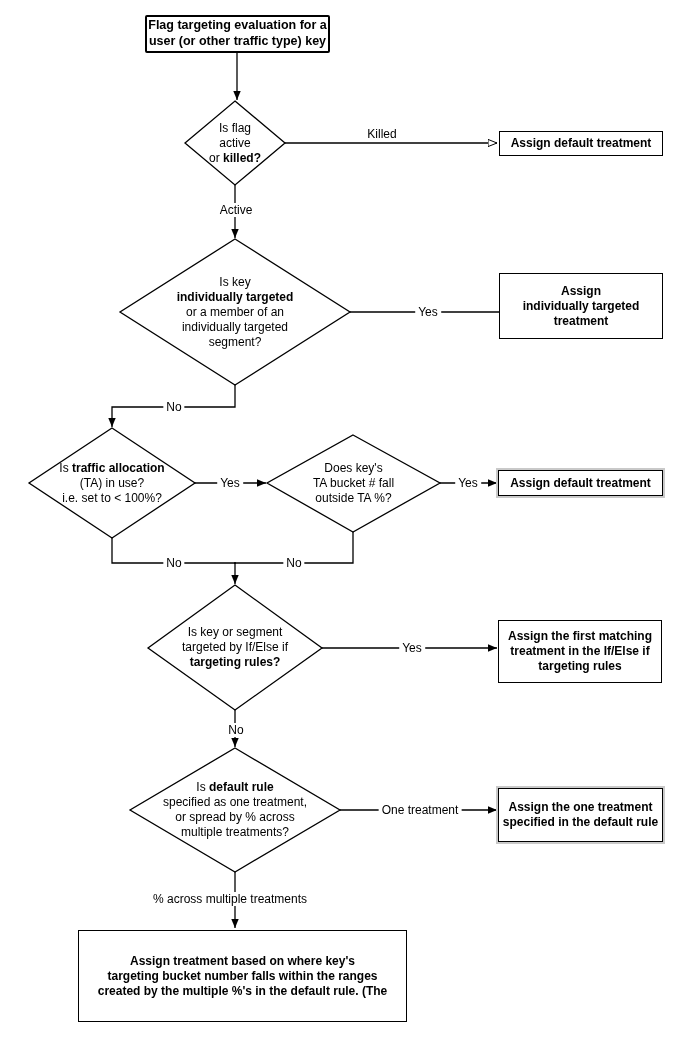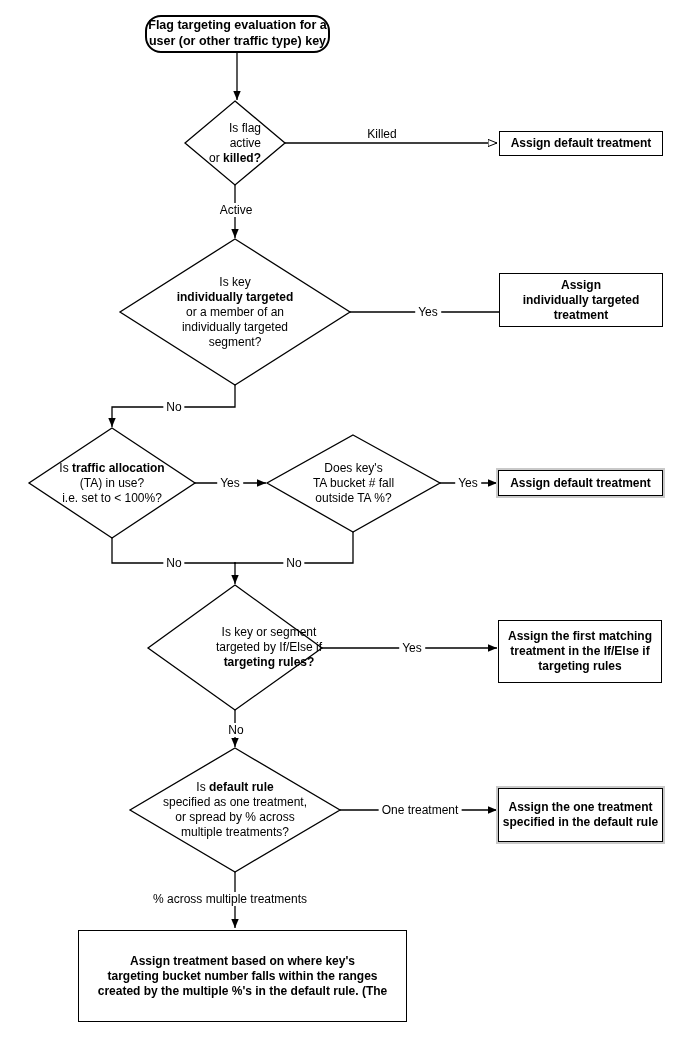--- a/index.html
+++ b/index.html
@@ -7,21 +7,21 @@
     position:relative; width:691px; height:1045px; background:#ffffff;
     font-family:"Liberation Sans", sans-serif; color:#000;
   }
   svg.layer { position:absolute; left:0; top:0; width:691px; height:1045px; }
   .node {
     position:absolute; box-sizing:border-box;
     display:flex; align-items:center; justify-content:center;
     text-align:center; font-size:12px; line-height:1.25; color:#000;
   }
   .box { border:1.5px solid #000; background:#fff; font-weight:bold; }
-  .rounded { border-radius:16px; border-width:2px; font-size:12.5px; }
+  .rounded { border-radius:2px; border-width:2px; font-size:12.5px; }
   .gray-outline { outline:2px solid #c9c9c9; }
   .diamond-text { background:transparent; }
   .edge-label {
     position:absolute; transform:translate(-50%,-50%);
     background:#fff; padding:0 3px; font-size:12px; white-space:nowrap;
   }
 </style>
 </head>
 <body>
 
@@ -57,21 +57,21 @@
     <polygon points="112,428 195,483 112,538 29,483" fill="#fff" stroke="#000" stroke-width="1.3"></polygon>
     <polygon points="353,435 440,483 353,532 267,483" fill="#fff" stroke="#000" stroke-width="1.3"></polygon>
     <polygon points="235,585 322,648 235,710 148,648" fill="#fff" stroke="#000" stroke-width="1.3"></polygon>
     <polygon points="235,748 340,810 235,872 130,810" fill="#fff" stroke="#000" stroke-width="1.3"></polygon>
   </svg>
 
   <div class="node box rounded" style="left:145px; top:15px; width:185px; height:38px;">
     <span><span>Flag targeting evaluation for a</span><br><span>user (or other traffic type) key</span></span>
   </div>
 
-  <div class="node diamond-text" style="left:185px; top:101px; width:100px; height:84px;text-align:right;">
+  <div class="node diamond-text" style="left:185px; top:101px; width:100px; height:84px;">
     <span>
       <span>Is flag</span><br>
       <span>active</span><br>
       <span>or </span><b>killed?</b>
     </span>
   </div>
 
   <div class="node box" style="left:499px; top:131px; width:164px; height:25px;">
     <span>Assign default treatment</span>
   </div>
@@ -79,21 +79,21 @@
   <div class="node diamond-text" style="left:120px; top:239px; width:230px; height:146px;">
     <span>
       <span>Is key</span><br>
       <b>individually targeted</b><br>
       <span>or a member of an</span><br>
       <span>individually targeted</span><br>
       <span>segment?</span>
     </span>
   </div>
 
-  <div class="node box" style="left:499px; top:273px; width:164px; height:54px;">
+  <div class="node box" style="left:499px; top:273px; width:164px; height:66px;">
     <span>
       <span>Assign</span><br>
       <span>individually targeted</span><br>
       <span>treatment</span>
     </span>
   </div>
 
   <div class="node diamond-text" style="left:25px; top:428px; width:174px; height:110px;">
     <span>
       <span>Is </span><b>traffic allocation</b><br>
@@ -107,21 +107,21 @@
       <span>Does key's</span><br>
       <span>TA bucket # fall</span><br>
       <span>outside TA %?</span>
     </span>
   </div>
 
   <div class="node box gray-outline" style="left:498px; top:470px; width:165px; height:26px;">
     <span>Assign default treatment</span>
   </div>
 
-  <div class="node diamond-text" style="left:148px; top:585px; width:174px; height:125px;justify-content:flex-end;">
+  <div class="node diamond-text" style="left:148px; top:585px; width:174px; height:125px;">
     <span>
       <span>Is key or segment</span><br>
       <span>targeted by If/Else if</span><br>
       <b>targeting rules?</b>
     </span>
   </div>
 
   <div class="node box" style="left:498px; top:620px; width:164px; height:63px;">
     <span>
       <span>Assign the first matching</span><br>

